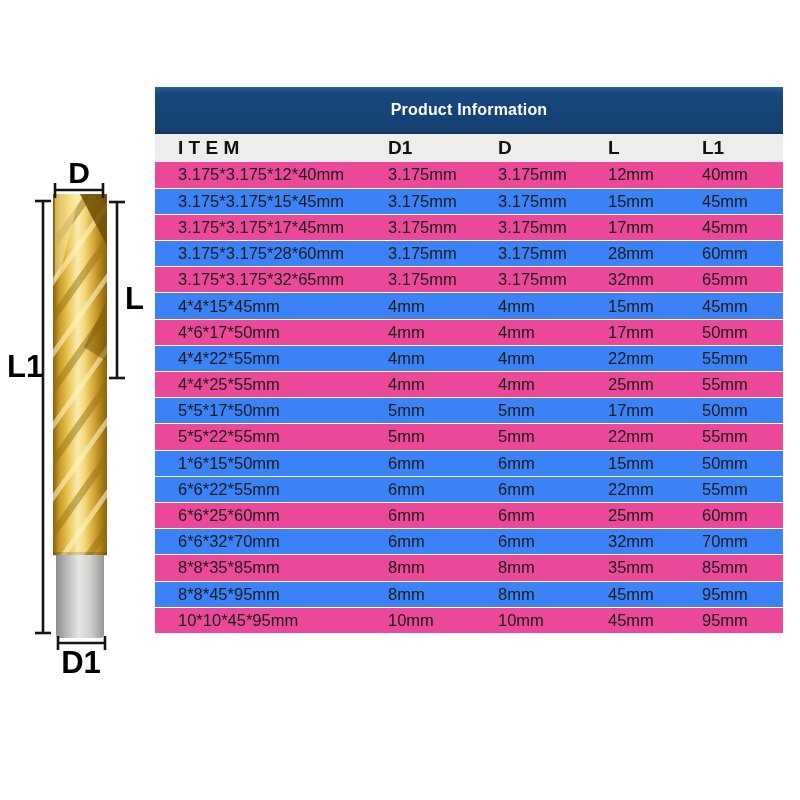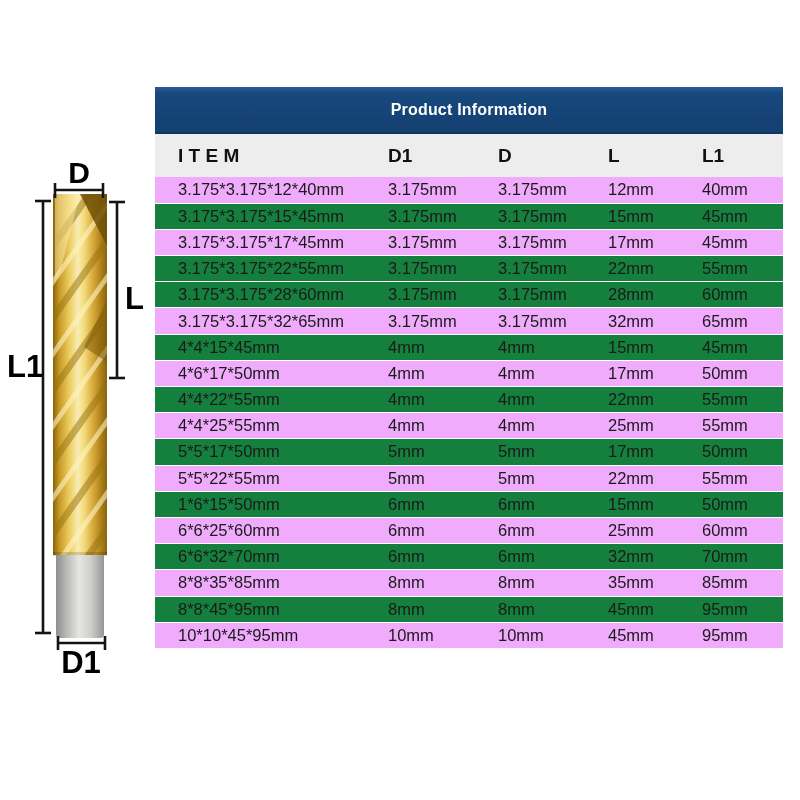--- a/index.html
+++ b/index.html
@@ -21,31 +21,31 @@
   
   .table-wrap{position:absolute;left:155px;top:87px;width:628px;}
   .title-bar{
     height:47px;display:flex;align-items:center;justify-content:center;
     background:linear-gradient(#2a5c97 0%,#17497e 14%,#143f70 100%);
     border-bottom:2px solid #0f3560;box-sizing:border-box;
   }
   .title-bar span{color:#ffffff;font-size:16px;font-weight:600;letter-spacing:.2px;}
   table{width:628px;border-collapse:collapse;table-layout:fixed;}
   th{
-    height:43px;background:#ededed;text-align:left;vertical-align:middle;
+    height:28px;background:#ededed;text-align:left;vertical-align:middle;
     font-size:19px;font-weight:bold;color:#111;padding:0;
   }
   th:first-child,td:first-child{padding-left:23px;}
   td{
     height:26.2px;box-sizing:border-box;padding:0;vertical-align:middle;
     font-size:16.5px;color:#1a1a1a;border-bottom:1px solid #fbfbfb;
     white-space:nowrap;overflow:hidden;
   }
-  tr.odd td{background:#f0abfc;}
-  tr.even td{background:#15803d;}
+  tr.odd td{background:#ec4899;}
+  tr.even td{background:#3b82f6;}
 </style>
 </head>
 <body>
 
 <div class="diagram">
   <svg width="155" height="545" viewBox="0 0 155 545">
     <defs>
       <linearGradient id="gold" x1="0" y1="0" x2="1" y2="0">
         <stop offset="0" stop-color="#8a6208"></stop>
         <stop offset=".12" stop-color="#c89a28"></stop>
@@ -151,27 +151,20 @@
           <td>45mm</td>
         </tr>
         <tr class="odd">
           <td>3.175*3.175*17*45mm</td>
           <td>3.175mm</td>
           <td>3.175mm</td>
           <td>17mm</td>
           <td>45mm</td>
         </tr>
         <tr class="even">
-          <td>3.175*3.175*22*55mm</td>
-          <td>3.175mm</td>
-          <td>3.175mm</td>
-          <td>22mm</td>
-          <td>55mm</td>
-        </tr>
-        <tr class="even">
           <td>3.175*3.175*28*60mm</td>
           <td>3.175mm</td>
           <td>3.175mm</td>
           <td>28mm</td>
           <td>60mm</td>
         </tr>
         <tr class="odd">
           <td>3.175*3.175*32*65mm</td>
           <td>3.175mm</td>
           <td>3.175mm</td>
@@ -219,20 +212,27 @@
           <td>5mm</td>
           <td>22mm</td>
           <td>55mm</td>
         </tr>
         <tr class="even">
           <td>1*6*15*50mm</td>
           <td>6mm</td>
           <td>6mm</td>
           <td>15mm</td>
           <td>50mm</td>
+        </tr>
+        <tr class="even">
+          <td>6*6*22*55mm</td>
+          <td>6mm</td>
+          <td>6mm</td>
+          <td>22mm</td>
+          <td>55mm</td>
         </tr>
         <tr class="odd">
           <td>6*6*25*60mm</td>
           <td>6mm</td>
           <td>6mm</td>
           <td>25mm</td>
           <td>60mm</td>
         </tr>
         <tr class="even">
           <td>6*6*32*70mm</td>

